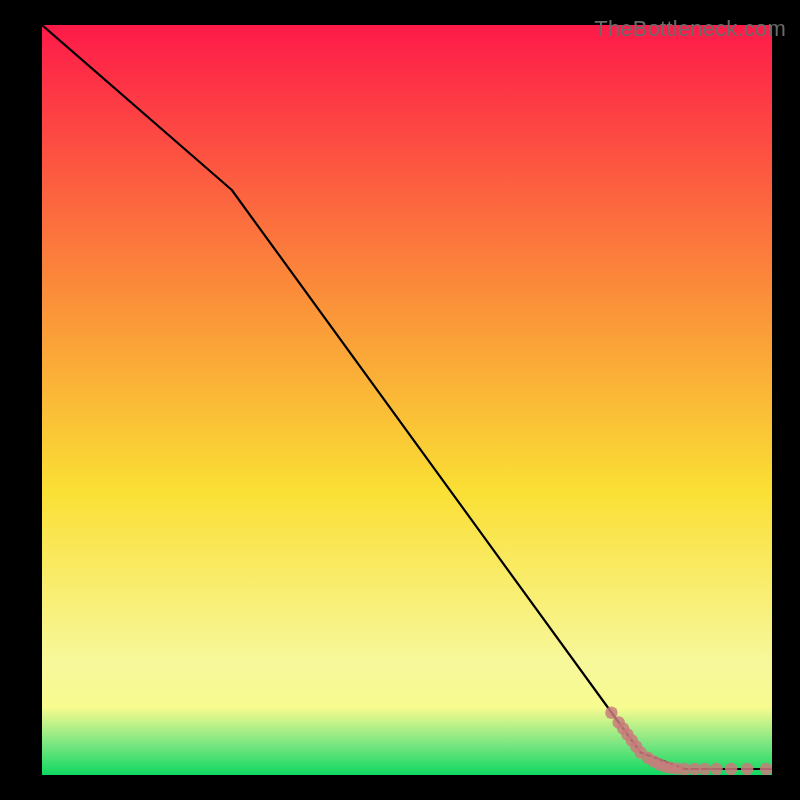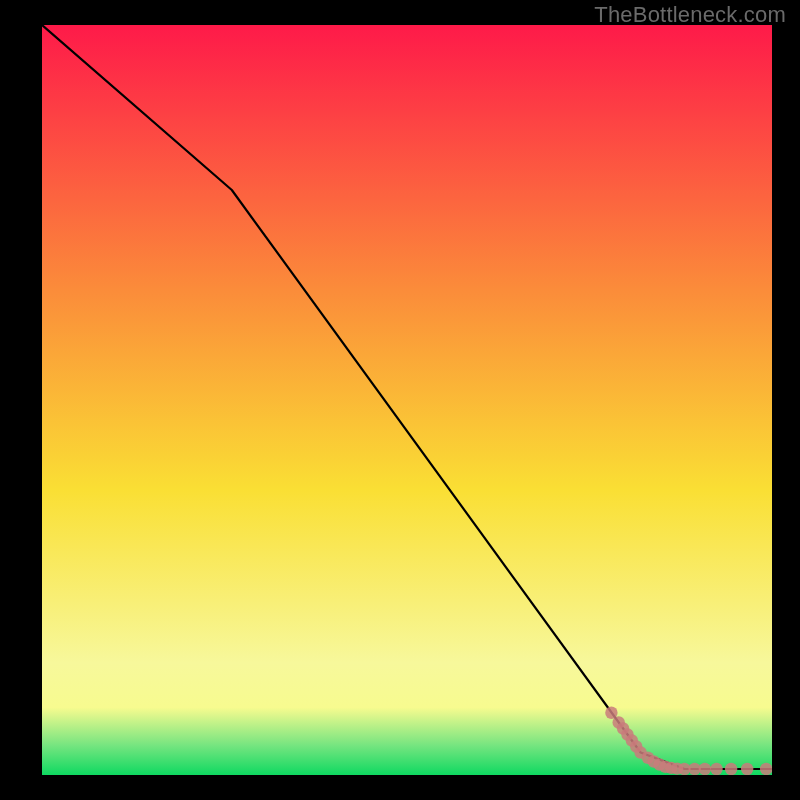--- a/index.html
+++ b/index.html
@@ -12,21 +12,21 @@
     overflow: hidden;
   }
   .frame {
     position: relative;
     width: 800px;
     height: 800px;
     background: #000;
   }
   .watermark {
     position: absolute;
-    top: 2px;
+    top: 16px;
     right: 14px;
     color: #6a6a6a;
     font-size: 22px;
     font-weight: 500;
     letter-spacing: 0.2px;
     z-index: 10;
     pointer-events: none;
   }
   svg.plot {
     position: absolute;

